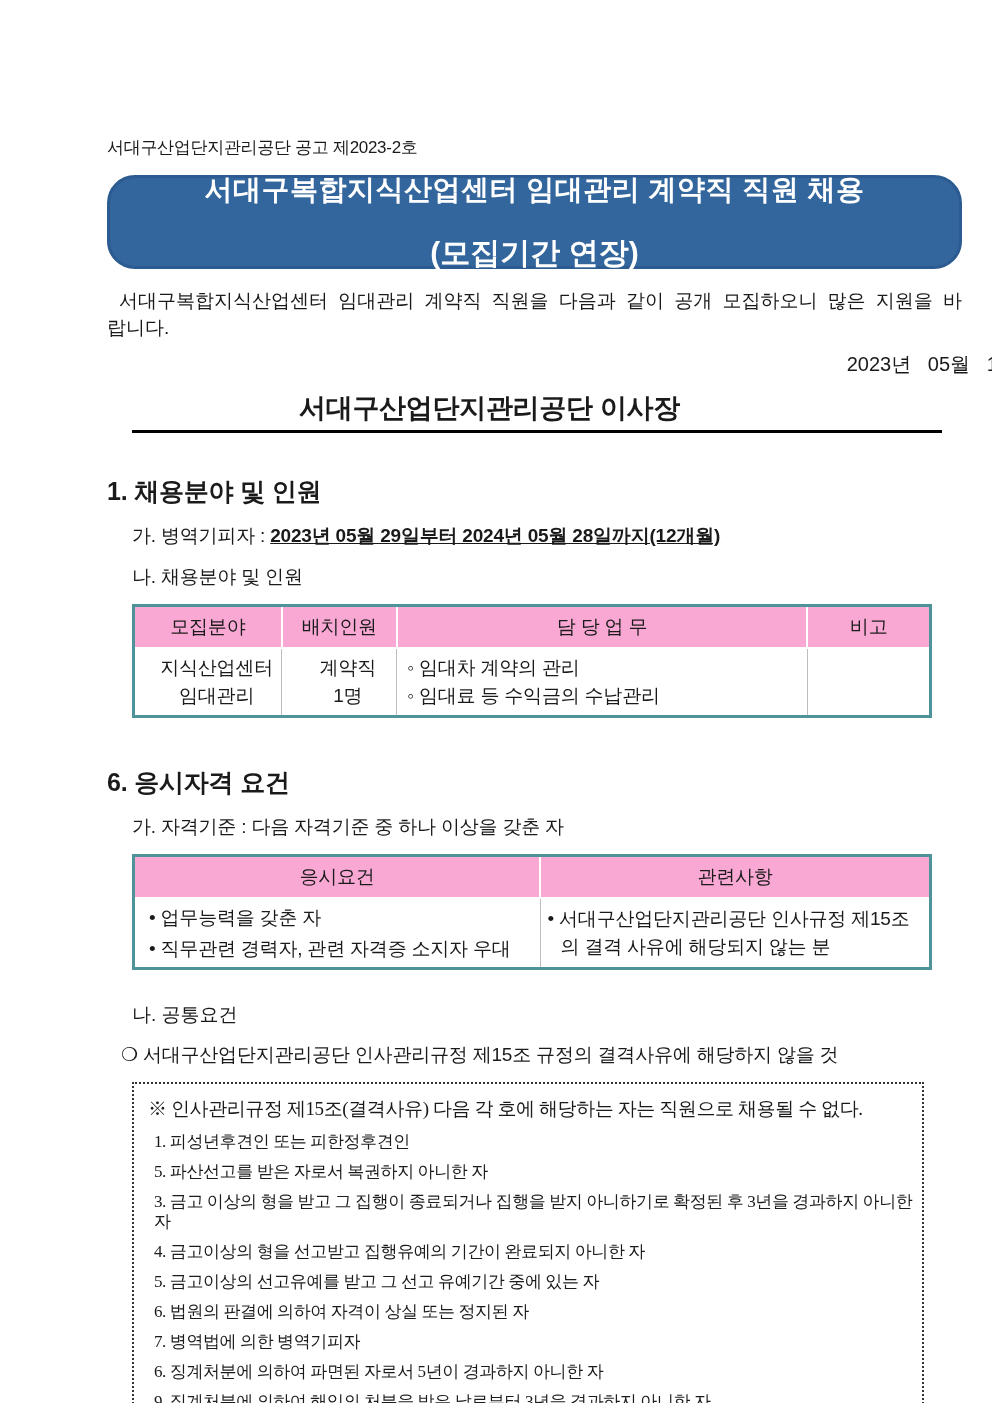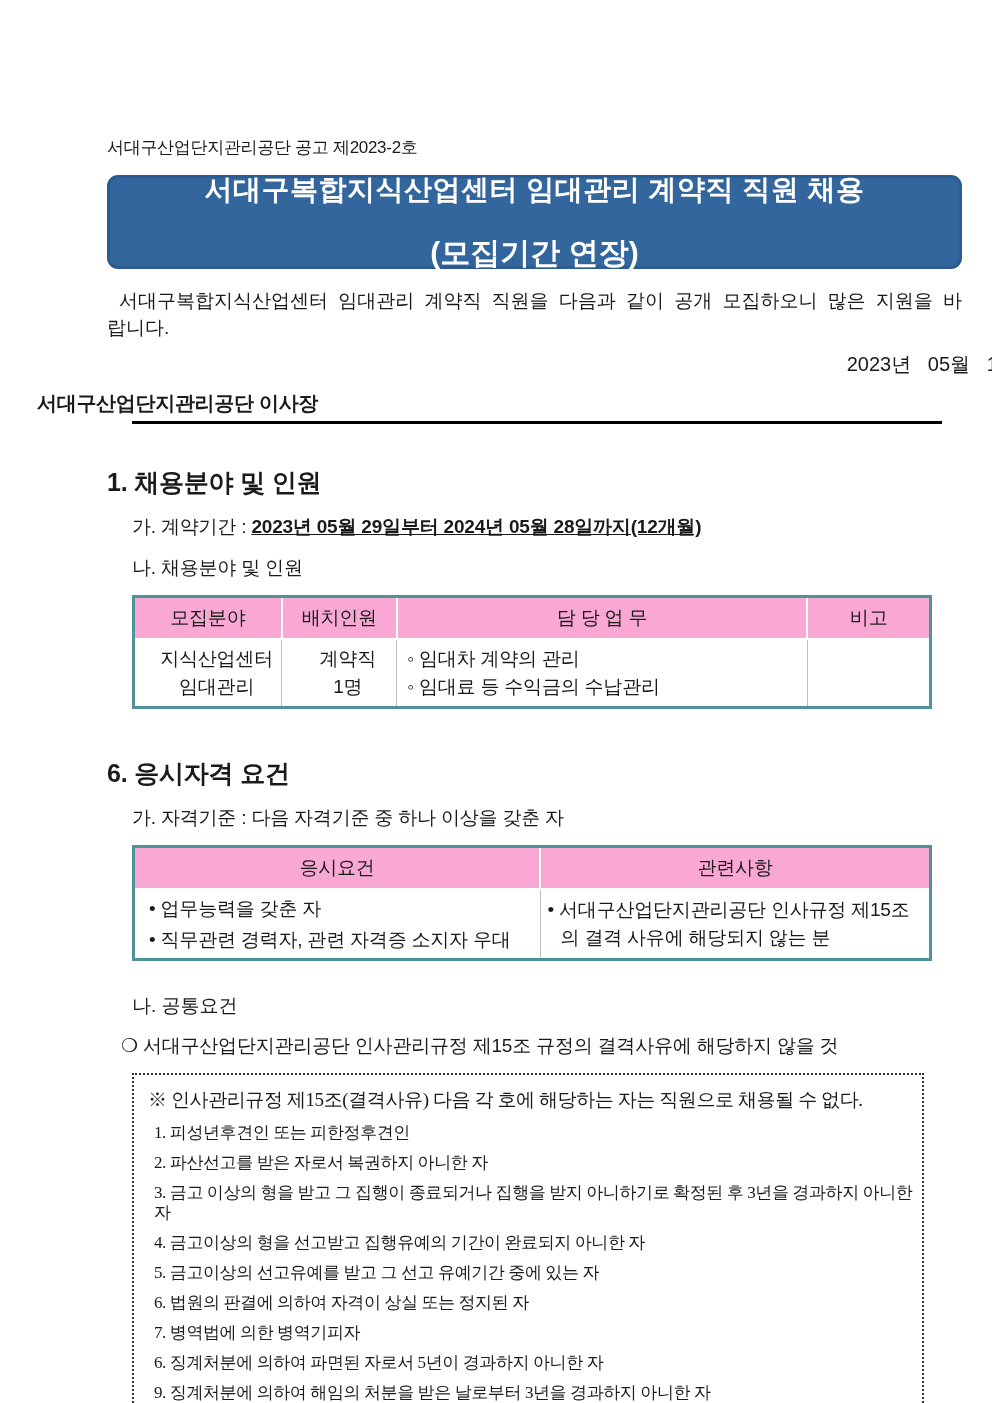--- a/index.html
+++ b/index.html
@@ -11,34 +11,34 @@
   }
   .page { position:relative; width:992px; height:1403px;margin-left:37px; }
 
   .notice-number {
     padding-top:136px; margin-left:70px;
     font-size:17px; letter-spacing:-0.3px;
   }
 
   .banner {
     margin:16px 67px 0 70px; height:88px;
-    background:#33669C; border:3px solid #2B5B90; border-radius:11px;
+    background:#33669C; border:3px solid #2B5B90; border-radius:28px;
     display:flex; flex-direction:column; align-items:center; justify-content:center;
     gap:24px;
   }
   .banner-line1 { color:#ffffff; font-weight:bold; font-size:28px; letter-spacing:0.5px; }
   .banner-line2 { color:#ffffff; font-weight:bold; font-size:30px; }
 
   .intro {
     margin:18px 67px 0 70px;
     font-size:19px; line-height:27px;
     text-indent:12px; word-spacing:4px; text-align:justify;
   }
   .date-line { margin-top:10px; text-align:right; font-size:20px; white-space:pre; }
-  .signature { margin:12px 87px 0 0; text-align:left; font-size:20px; font-weight:bold; letter-spacing:-0.3px; }
+  .signature { margin:12px 87px 0 0; text-align:center; font-size:27px; font-weight:bold; letter-spacing:-0.3px; }
   .rule { margin:4px 87px 0 95px; border:0; border-top:3px solid #000; }
 
   .section-heading { margin:42px 0 0 70px; font-size:25px; font-weight:bold; letter-spacing:-0.2px; }
   .sub-line { margin:15px 67px 0 95px; font-size:19px; letter-spacing:-0.2px; }
   .contract-value { font-weight:bold; text-decoration:underline; }
 
   table.data-table {
     border-collapse:collapse; table-layout:fixed;
     margin:14px 0 0 95px; width:800px;
     font-size:19px;
@@ -87,21 +87,21 @@
   <div class="intro">서대구복합지식산업센터 임대관리 계약직 직원을 다음과 같이 공개 모집하오니 많은 지원을 바랍니다.</div>
 
   <div class="date-line">2023년   05월   12일</div>
 
   <div class="signature">서대구산업단지관리공단 이사장</div>
 
   <hr class="rule">
 
   <div class="section-heading">1. 채용분야 및 인원</div>
 
-  <div class="sub-line"><span>가. 계약기간 : </span><span class="contract-value">2023년 05월 29일부터 2024년 05월 28일까지(12개월)</span></div>
+  <div class="sub-line"><span>가. 병역기피자 : </span><span class="contract-value">2023년 05월 29일부터 2024년 05월 28일까지(12개월)</span></div>
 
   <div class="sub-line">나. 채용분야 및 인원</div>
 
   <table class="data-table">
     <colgroup>
       <col style="width:148px">
         <col style="width:115px">
         <col style="width:410px">
         <col style="width:123px">
     </colgroup>
@@ -160,21 +160,21 @@
     </tbody>
   </table>
 
   <div class="common-line">나. 공통요건</div>
 
   <div class="circle-line">❍ 서대구산업단지관리공단 인사관리규정 제15조 규정의 결격사유에 해당하지 않을 것</div>
 
   <div class="rule-box">
     <div class="rule-box-intro">※ 인사관리규정 제15조(결격사유) 다음 각 호에 해당하는 자는 직원으로 채용될 수 없다.</div>
     <div class="rule-item">1. 피성년후견인 또는 피한정후견인</div>
-    <div class="rule-item">2. 파산선고를 받은 자로서 복권하지 아니한 자</div>
+    <div class="rule-item">5. 파산선고를 받은 자로서 복권하지 아니한 자</div>
     <div class="rule-item">3. 금고 이상의 형을 받고 그 집행이 종료되거나 집행을 받지 아니하기로 확정된 후 3년을 경과하지 아니한 자</div>
     <div class="rule-item">4. 금고이상의 형을 선고받고 집행유예의 기간이 완료되지 아니한 자</div>
     <div class="rule-item">5. 금고이상의 선고유예를 받고 그 선고 유예기간 중에 있는 자</div>
     <div class="rule-item">6. 법원의 판결에 의하여 자격이 상실 또는 정지된 자</div>
     <div class="rule-item">7. 병역법에 의한 병역기피자</div>
     <div class="rule-item">6. 징계처분에 의하여 파면된 자로서 5년이 경과하지 아니한 자</div>
     <div class="rule-item">9. 징계처분에 의하여 해임의 처분을 받은 날로부터 3년을 경과하지 아니한 자</div>
     <div class="rule-item">10. 금융신용불량자</div>
   </div>
 

